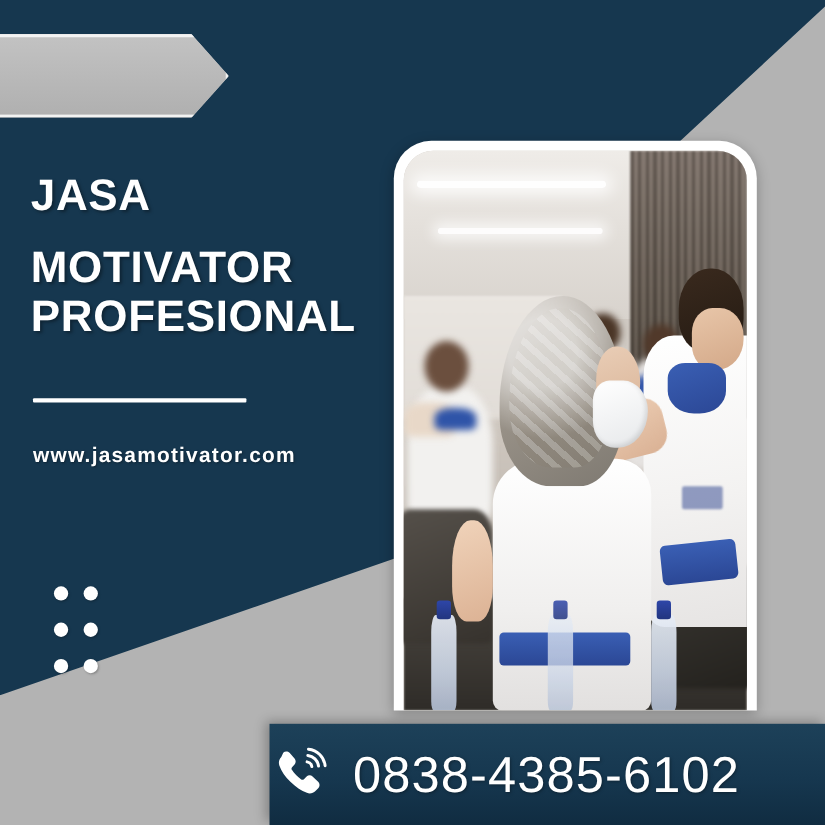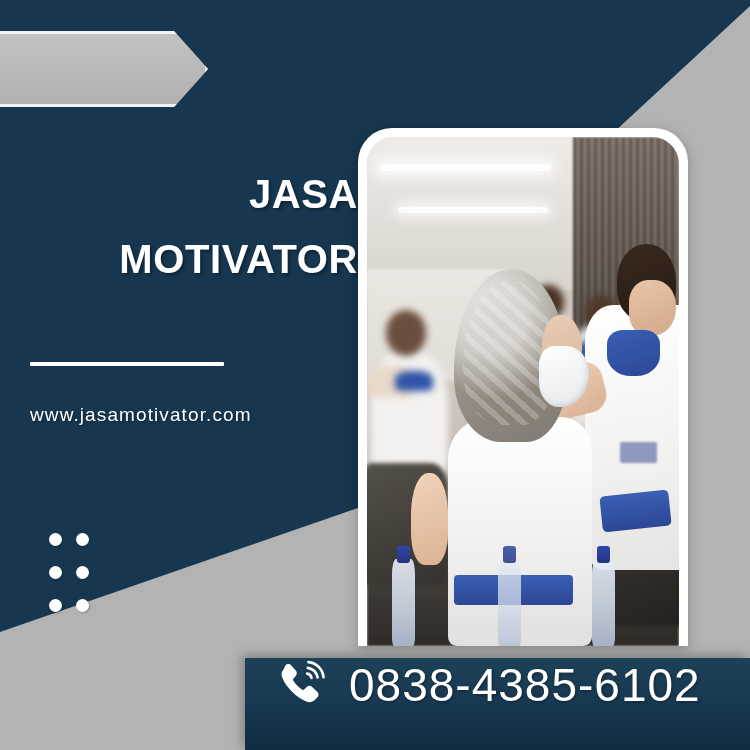--- a/index.html
+++ b/index.html
@@ -41,23 +41,22 @@
   }
   .arrow-banner .inner {
     position:absolute; inset:0;
     background:linear-gradient(180deg,#c2c2c2 0%, #b0b0b0 100%);
     clip-path: polygon(0 0, 188px 0, 222px 38px, 188px 76px, 0 76px);
   }
 
   
   .headline {
     position:absolute;
-    left:28px; top:172px;
+    left:28px; top:156px;
     width:330px;
-    text-align:right;
   }
   .headline .line {
     display:block;
     color:#ffffff;
     font-weight:800;
     font-size:40px;
     line-height:1.12;
     letter-spacing:0.6px;
     text-shadow:2px 2px 3px rgba(0,0,0,.35);
     white-space:nowrap;
@@ -72,21 +71,21 @@
     width:194px; height:4px;
     background:#ffffff;
     border-radius:1px;
   }
 
   .website {
     position:absolute;
     left:30px; top:404px;
     color:#ffffff;
     font-size:19px;
-    font-weight:400;
+    font-weight:700;
     letter-spacing:1.1px;
     text-shadow:1px 1px 2px rgba(0,0,0,.35);
     white-space:nowrap;
   }
 
   
   .dot-grid {
     position:absolute;
     left:49px; top:533px;
     display:grid;
@@ -315,22 +314,22 @@
     filter:blur(2px);
   }
 
   
   .phone-bar {
     position:absolute;
     left:245px; top:658px;
     width:505px; height:92px;
     background:linear-gradient(180deg,#1d4159 0%, #16374f 55%, #102c41 100%);
     display:flex;
+    align-items:center;
     gap:22px;
-    padding-left:28px;
     box-shadow:-3px -3px 10px rgba(0,0,0,.28);
   }
   .phone-icon {
     flex:0 0 auto;
     width:54px; height:54px;
     display:flex; align-items:center; justify-content:center;
   }
   .phone-icon svg { width:54px; height:54px; display:block; }
   .phone-number {
     color:#ffffff;
@@ -349,20 +348,21 @@
   <div class="bg-gray"></div>
   <div class="bg-navy"></div>
 
   <div class="arrow-banner">
     <div class="inner"></div>
   </div>
 
   <div class="headline">
     <span class="line l1">JASA</span>
     <span class="line l2">MOTIVATOR</span>
+    <span class="line l3">PROFESIONAL</span>
   </div>
 
   <div class="divider"></div>
 
   <div class="website">www.jasamotivator.com</div>
 
   <div class="dot-grid">
     <span class="dot"></span>
     <span class="dot"></span>
     <span class="dot"></span>

